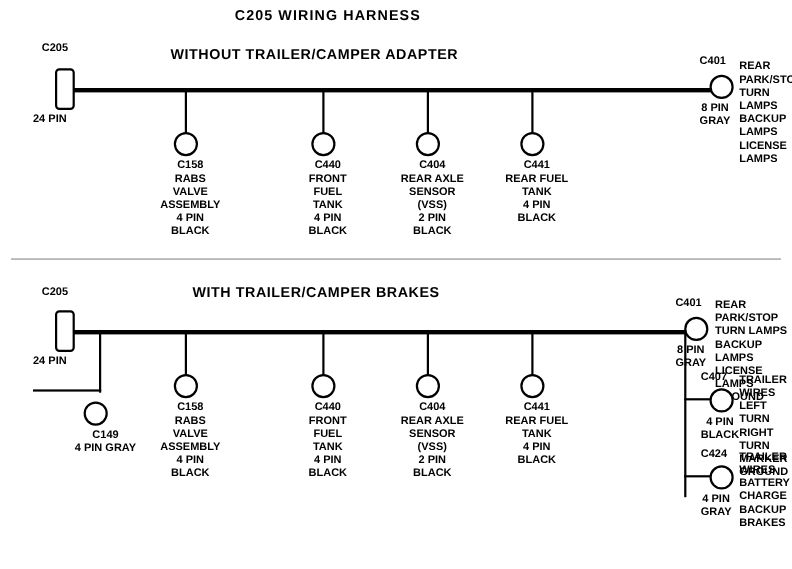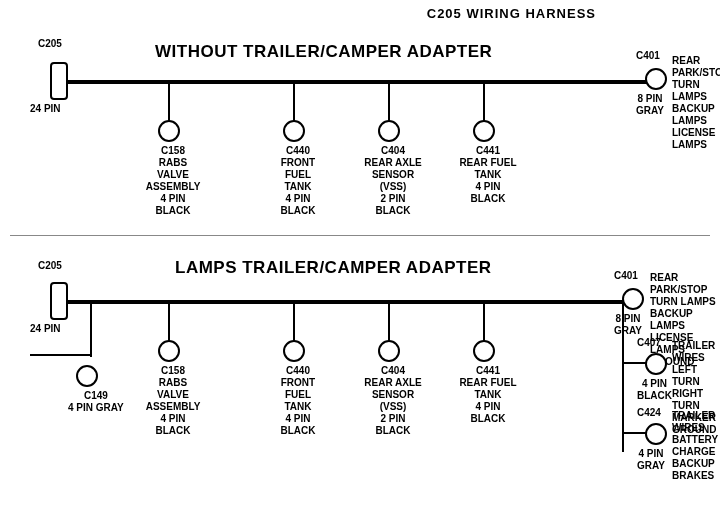--- a/index.html
+++ b/index.html
@@ -54,37 +54,37 @@
     .label {
       position: absolute;
       font-size: 10px;
       font-weight: bold;
       text-align: center;
       line-height: 1.2;
       white-space: pre-line;
     }
     .section-title {
       position: absolute;
-      font-size: 17px;
+      font-size: 13px;
       font-weight: bold;
       letter-spacing: 0.5px;
     }
     
     .dropline {
       position: absolute;
       background: #000;
       width: 2px;
     }
   </style>
 </head>
 <body>
 
 <div class="diagram-container">
 
-  <div class="page-title" style="width:596px;text-align:right;">C205 WIRING HARNESS</div>
+  <div class="page-title" style="width:596px;">C205 WIRING HARNESS</div>
 
   <div class="section-title" style="left:155px; top:42px;">WITHOUT TRAILER/CAMPER ADAPTER</div>
 
   <div class="hline" style="left:65px; top:80px; width:593px;"></div>
 
   <div class="rect-connector" style="left:50px; top:62px; width:18px; height:38px;"></div>
   <div class="label" style="left:38px; top:38px;">C205</div>
   <div class="label" style="left:30px; top:103px;">24 PIN</div>
 
   <div class="circle-connector" style="left:645px; top:68px; width:22px; height:22px;"></div>
@@ -103,21 +103,21 @@
   <div class="dropline" style="left:388px; top:82px; height:40px;"></div>
   <div class="circle-connector" style="left:378px; top:120px; width:22px; height:22px;"></div>
   <div class="label" style="left:363px; top:145px; text-align:center; width:60px;">C404<br>REAR AXLE<br>SENSOR<br>(VSS)<br>2 PIN BLACK</div>
 
   <div class="dropline" style="left:483px; top:82px; height:40px;"></div>
   <div class="circle-connector" style="left:473px; top:120px; width:22px; height:22px;"></div>
   <div class="label" style="left:458px; top:145px; text-align:center; width:60px;">C441<br>REAR FUEL<br>TANK<br>4 PIN BLACK</div>
 
   <div class="hline" style="left:10px; top:235px; width:700px; height:1px; background:#888;"></div>
 
-  <div class="section-title" style="left:175px; top:258px;">LAMPS TRAILER/CAMPER ADAPTER</div>
+  <div class="section-title" style="left:175px; top:258px;">WITH TRAILER/CAMPER BRAKES</div>
 
   <div class="hline" style="left:65px; top:300px; width:570px;"></div>
 
   <div class="rect-connector" style="left:50px; top:282px; width:18px; height:38px;"></div>
   <div class="label" style="left:38px; top:260px;">C205</div>
   <div class="label" style="left:30px; top:323px;">24 PIN</div>
 
   <div class="vline" style="left:90px; top:302px; height:55px;"></div>
 
   <div class="hline" style="left:30px; top:354px; width:62px; height:2px;"></div>

